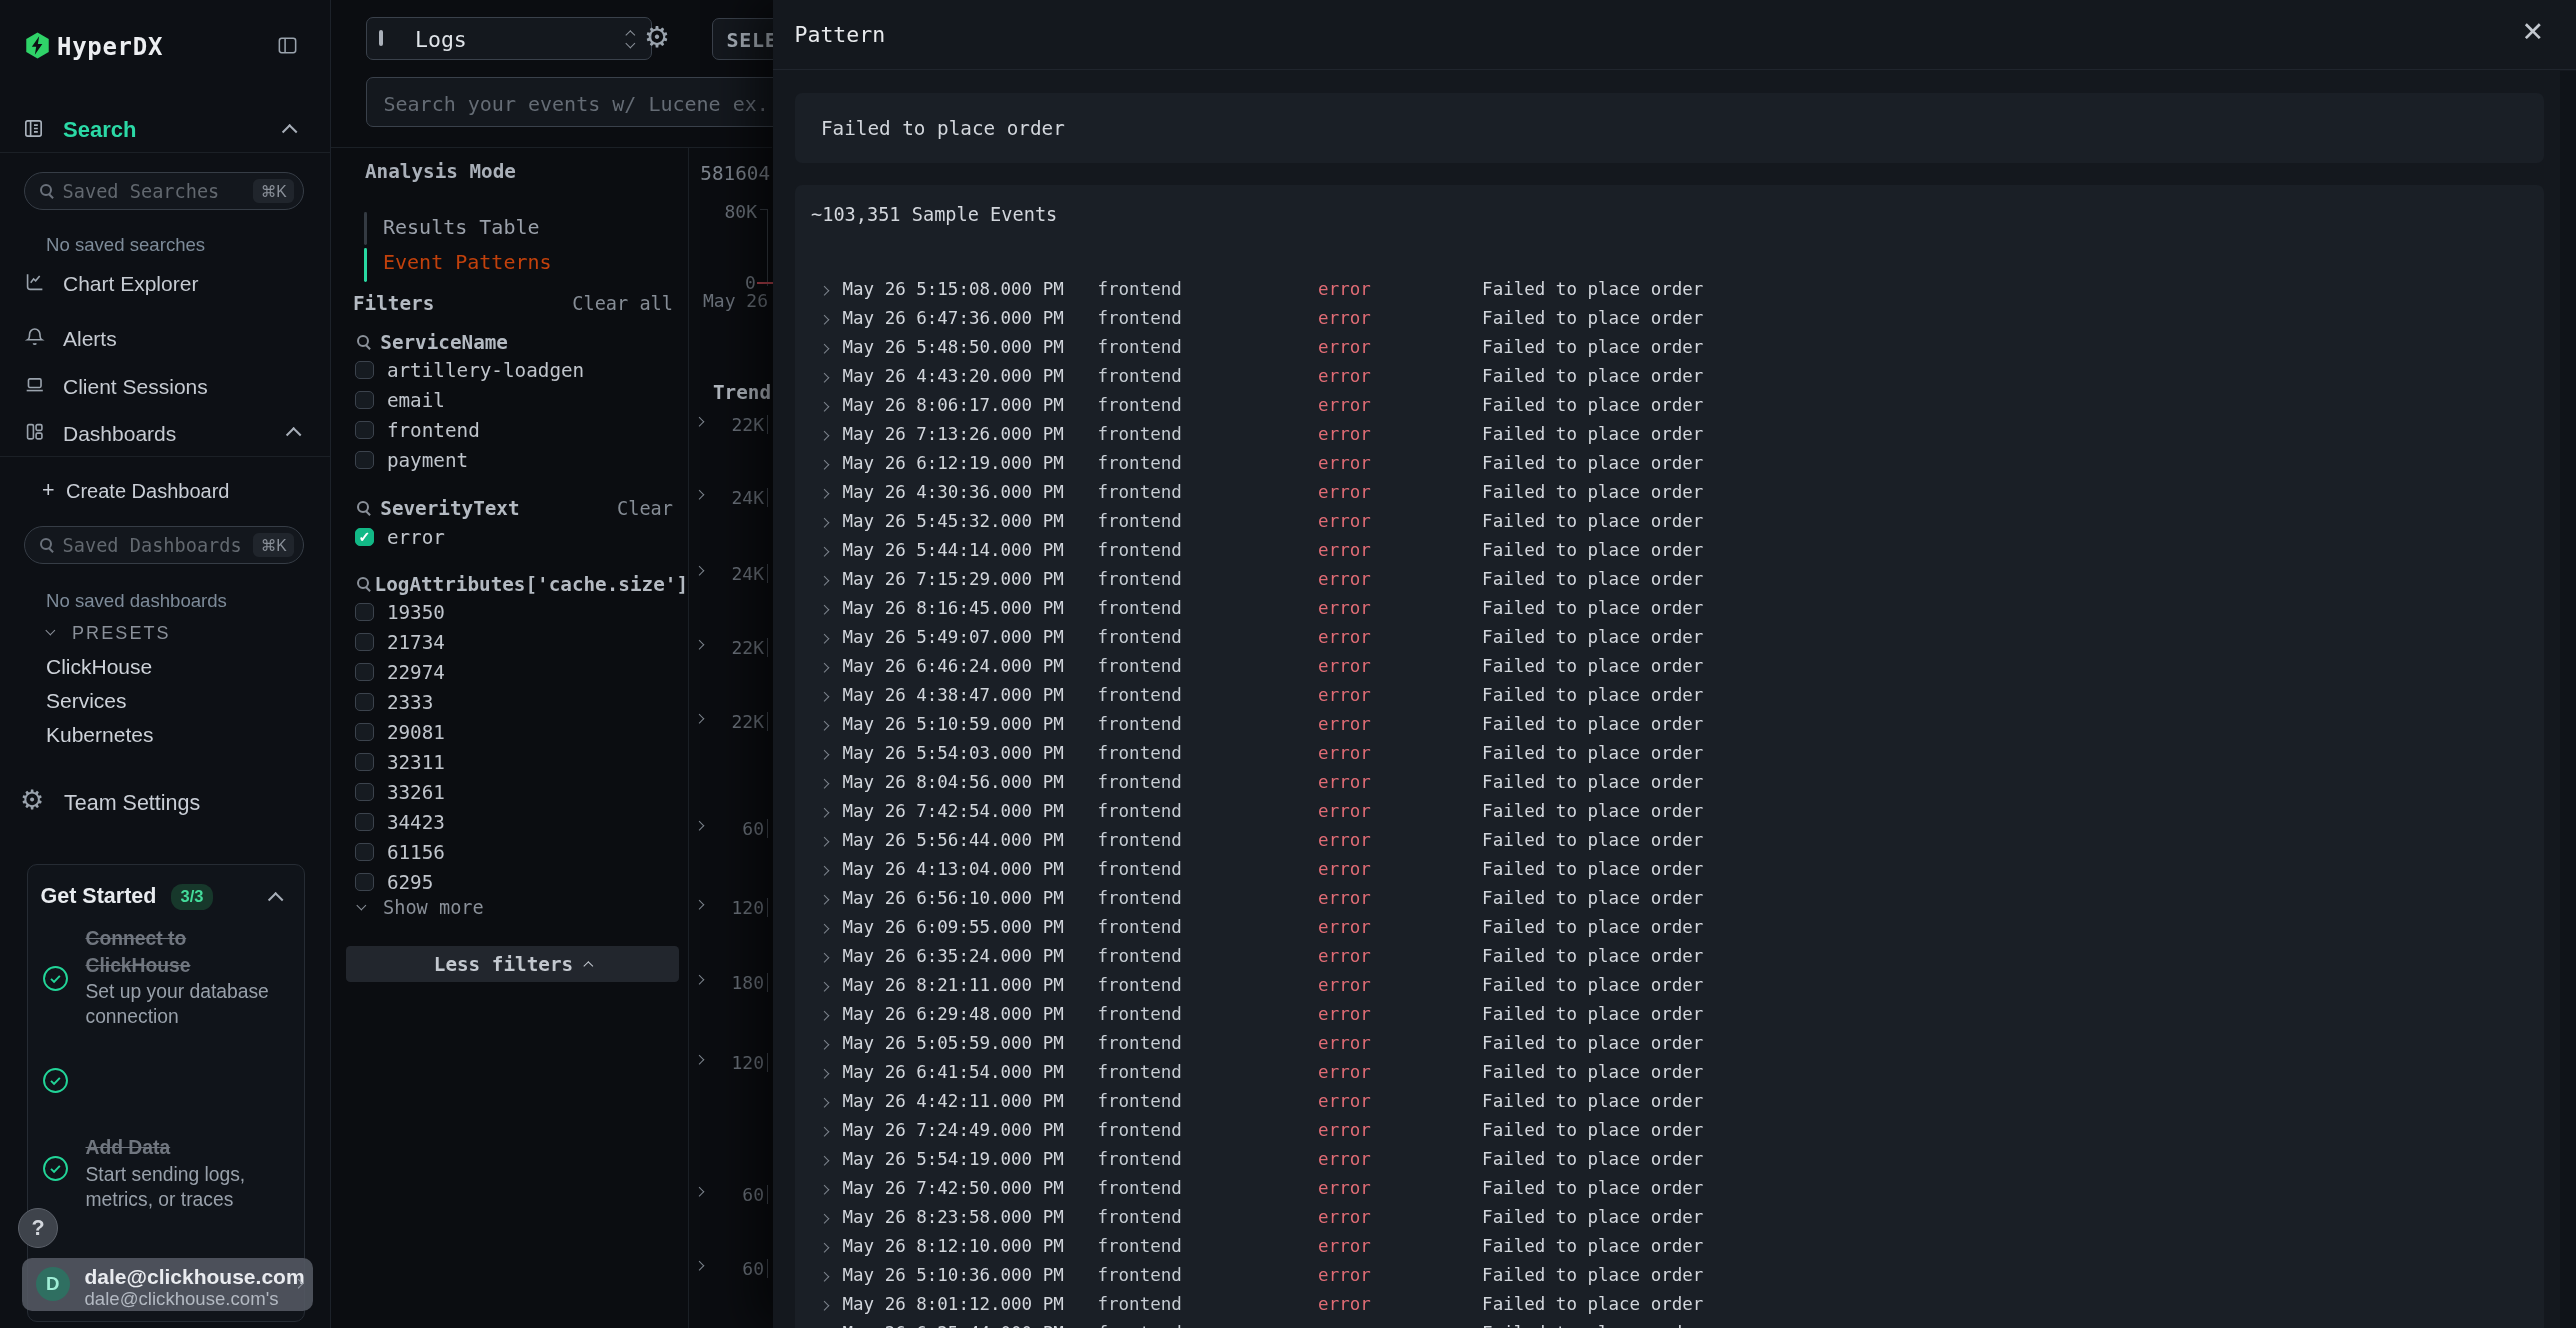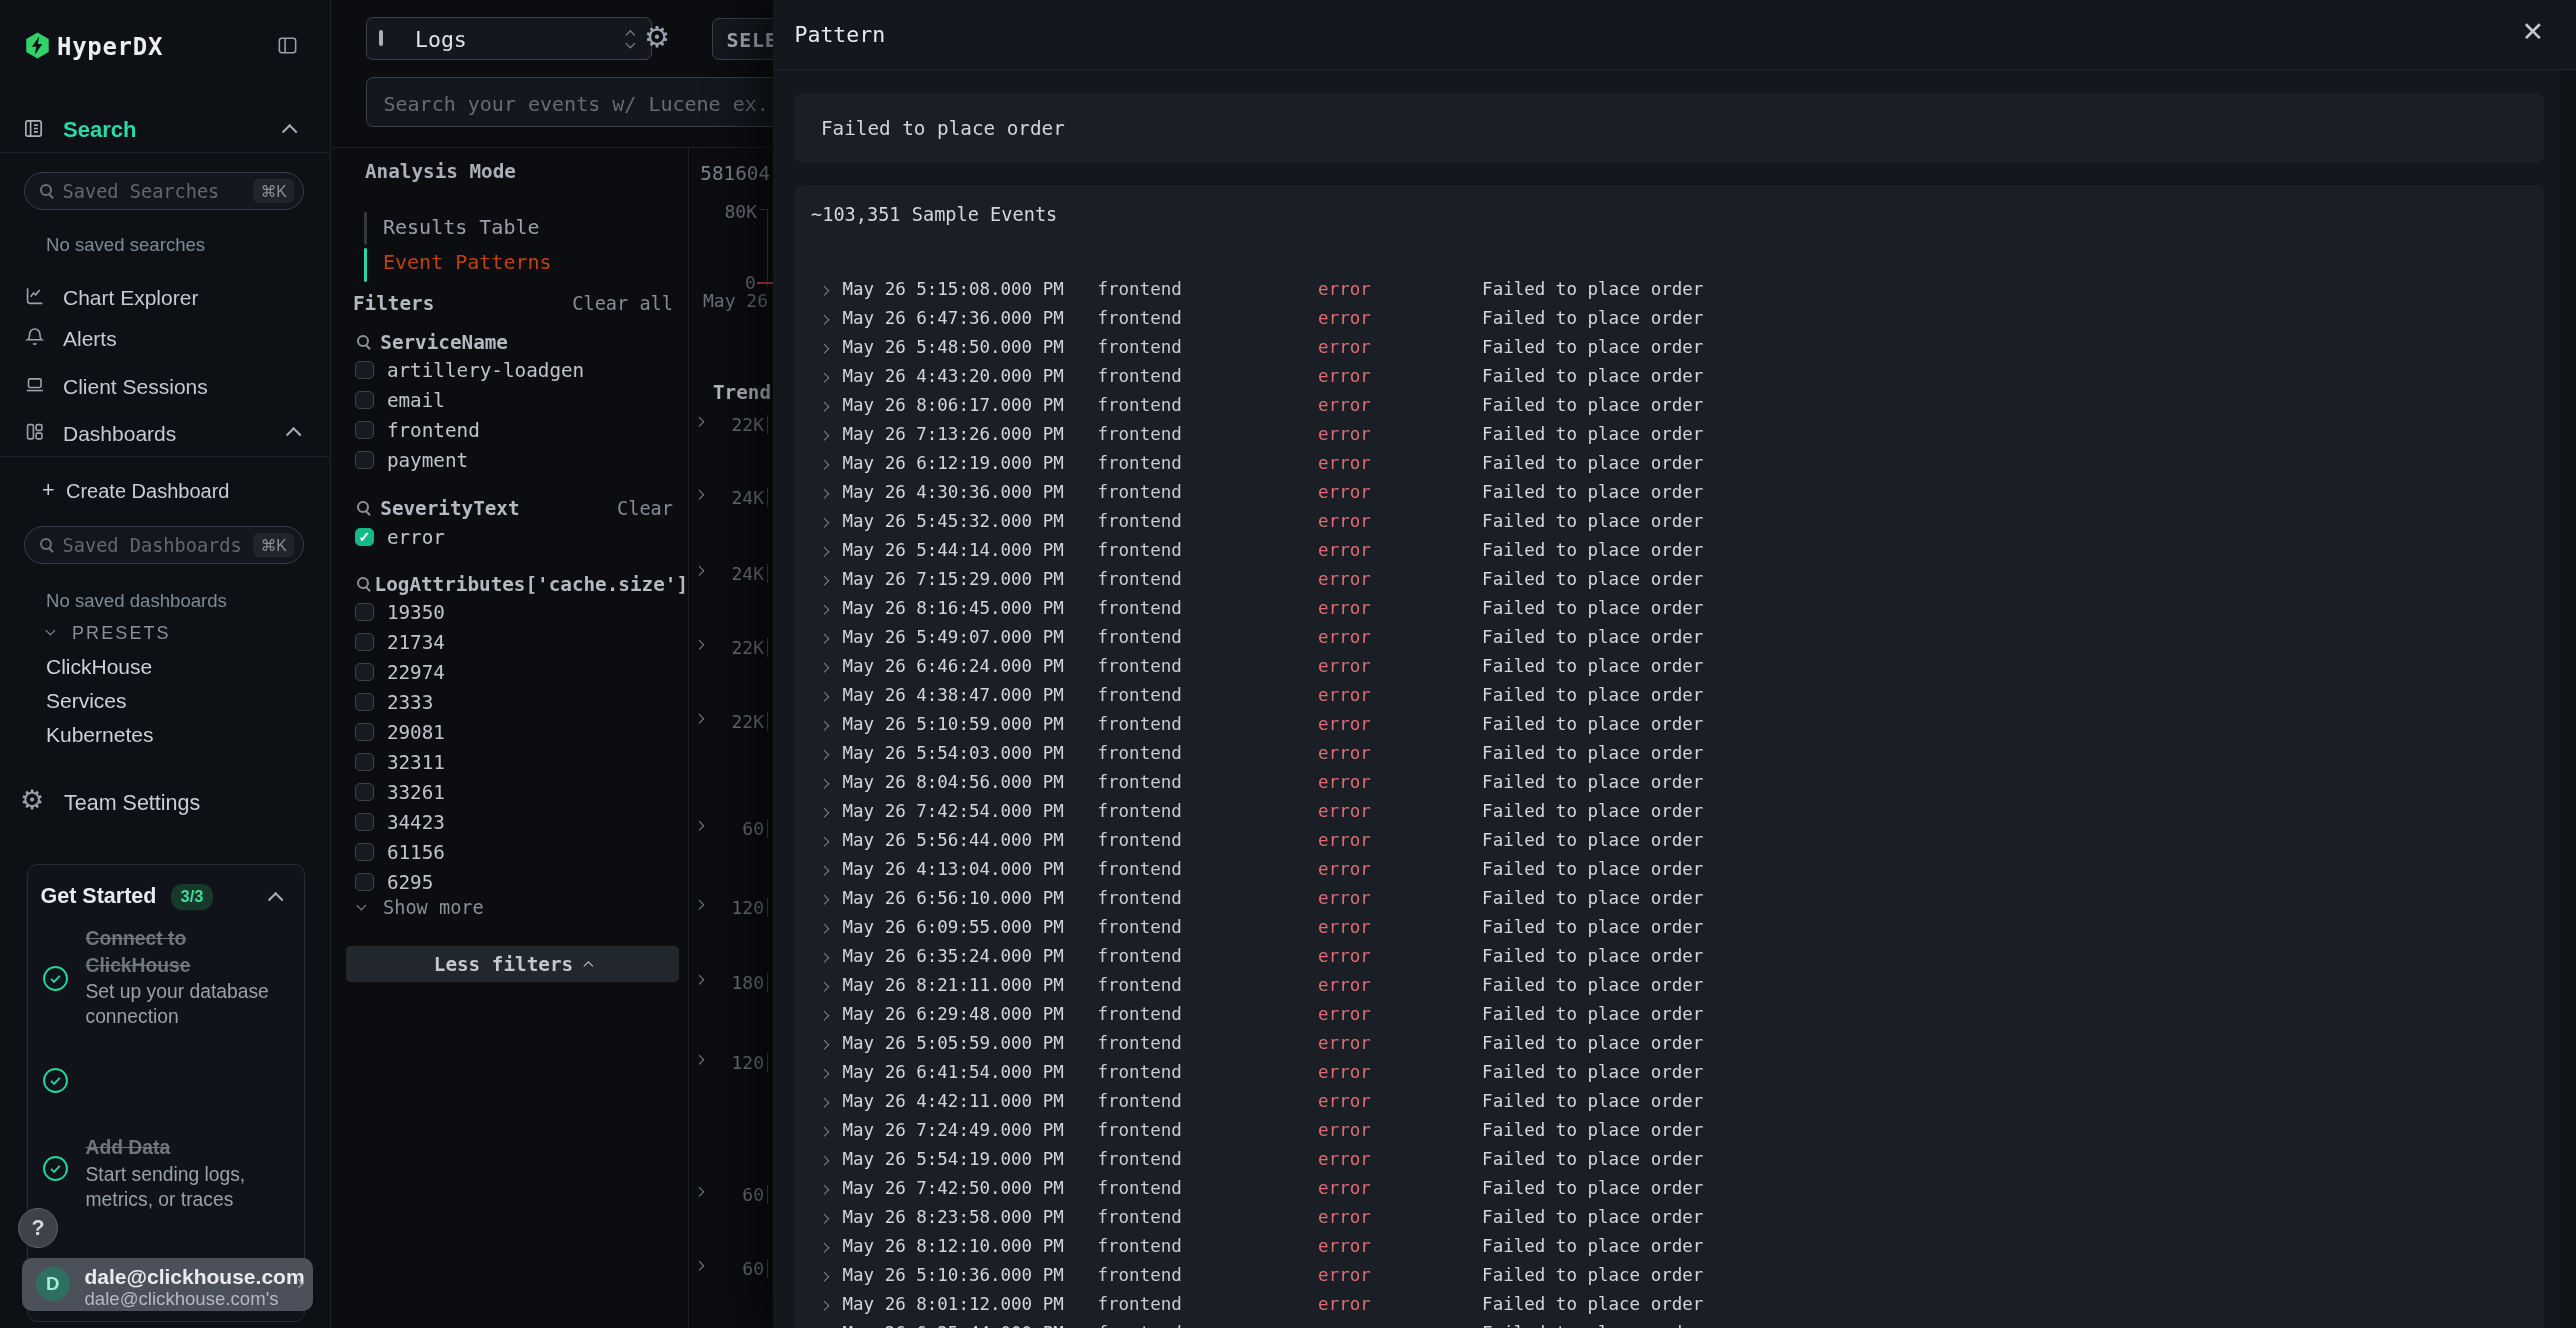--- a/index.html
+++ b/index.html
@@ -118,21 +118,21 @@
 
     <div class="hline" style="left:0;top:152px;width:330px"></div>
 
     <div class="pill" style="top:172px">
       <span class="mag" style="color:#6a717b"></span>
       <span class="ph mono">Saved Searches</span>
       <span class="kbd">⌘K</span>
     </div>
     <div class="abs" style="left:46px;top:234px;font-size:18.6px;color:#7d8b99">No saved searches</div>
 
-    <div class="abs" style="left:0;top:282px;width:330px;height:31.5px">
+    <div class="abs" style="left:0;top:268px;width:330px;height:31.5px">
       <svg class="abs icn" style="left:23.6px;top:2.9px" width="21.5" height="21.5" viewBox="0 0 24 24" fill="none" stroke="#9aa3ad" stroke-width="1.8">
         <path d="M4 3.5v14a3 3 0 0 0 3 3h13.5"></path>
           <path d="M7.5 13l3.2-4.2 2.3 2.2 4.5-5.5"></path>
       </svg>
       <span class="navlabel abs" style="left:63px;top:3.6px">Chart Explorer</span>
     </div>
     <div class="abs" style="left:0;top:323px;width:330px;height:31.5px">
       <svg class="abs icn" style="left:23.6px;top:2.1px" width="21.5" height="23" viewBox="0 0 24 24" fill="none" stroke="#9aa3ad" stroke-width="1.8">
         <path d="M6.2 9.5a5.8 5.8 0 1 1 11.6 0c0 5 2 6.2 2 6.2H4.2s2-1.2 2-6.2"></path>
           <path d="M10.3 19.6a2 2 0 0 0 3.4 0"></path>

